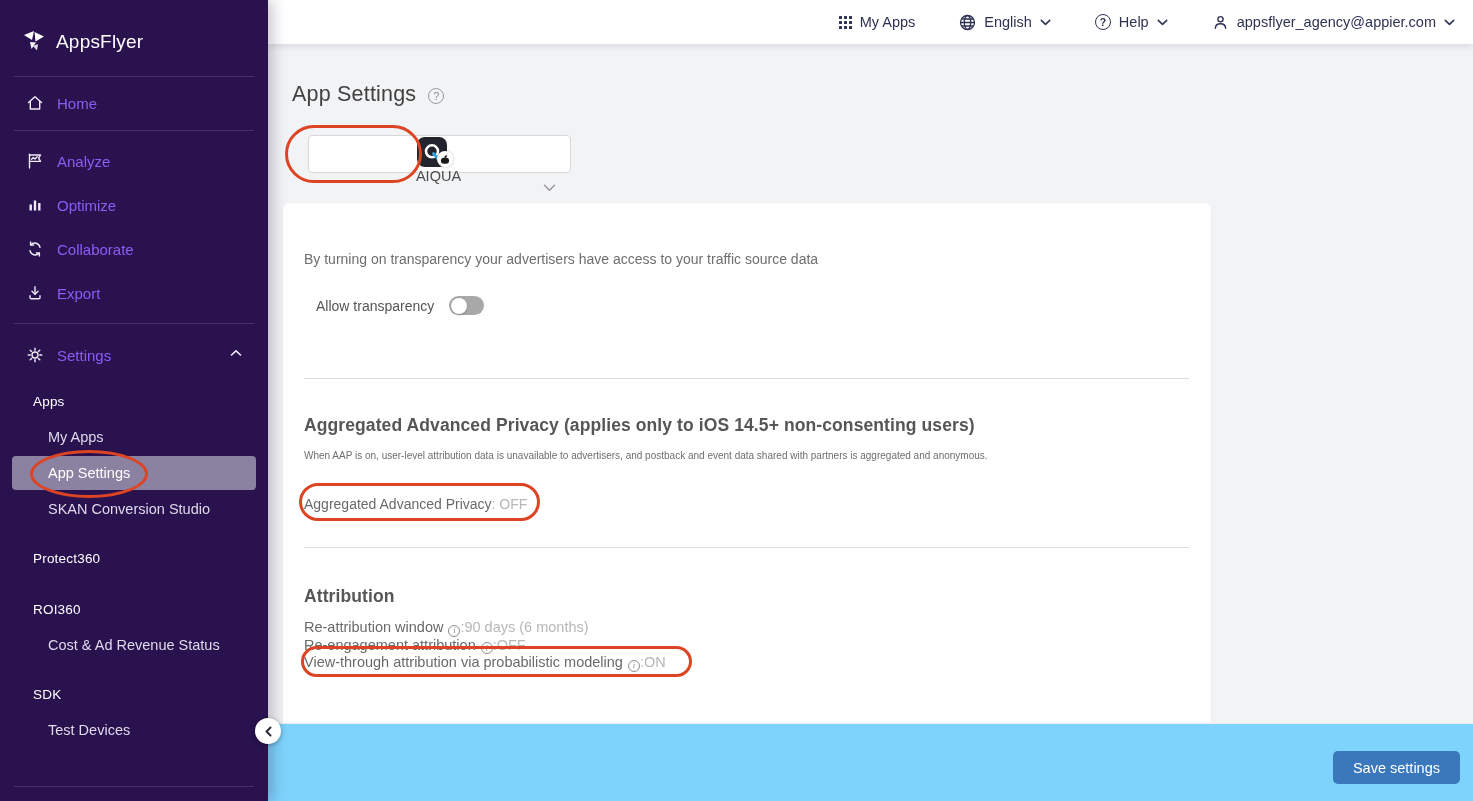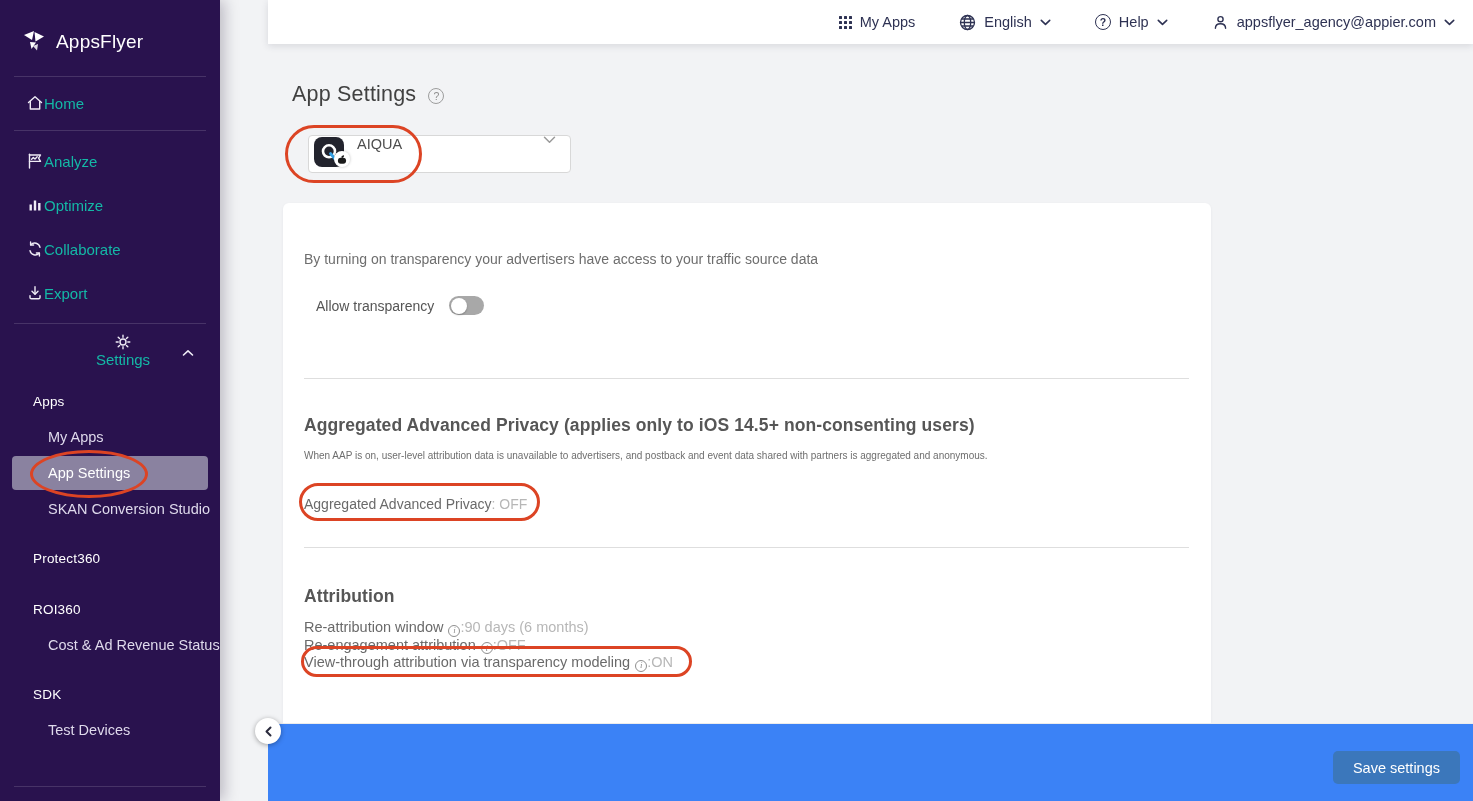--- a/index.html
+++ b/index.html
@@ -7,37 +7,37 @@
   body {
     font-family: "Liberation Sans", sans-serif;
     background: #f2f3f5;
     overflow: hidden;
     -webkit-font-smoothing: antialiased;
   }
   #app { position: relative; width: 1473px; height: 801px; }
 
   
   .sidebar {
-    position: absolute; left: 0; top: 0; width: 220px; height: 801px;
+    position: absolute; left: 0; top: 0; width: 268px; height: 801px;
     background: #29124e; color: #efecf6; z-index: 20;
     box-shadow: 4px 0 14px rgba(20,8,40,.25);
   }
   .logo-row { display: flex; align-items: center; gap: 9px; padding: 22px 0 0 21px; height: 62px; }
   .brand-text { color: #fff; font-size: 19px; letter-spacing: .2px; font-weight: 500; }
   .side-divider { border: none; border-top: 1px solid rgba(255,255,255,.14); margin: 0 14px; }
   .d1 { margin-top: 14px; }
   .nav-item {
-    display: flex; align-items: center; 
+    display: flex; align-items: center; gap: 13px;
     height: 44px; padding-left: 26px; cursor: pointer;
-    font-size: 15px; color: #14b8a6;
+    font-size: 15px; color: #8b5cf6;
   }
   .nav-item .nicon { width: 18px; height: 18px; display: inline-flex; align-items: center; justify-content: center; flex: none; }
   .nav-home { margin-top: 4px; margin-bottom: 5px; }
   .nav-block { padding: 8px 0; }
-  .settings-row { position: relative; margin-top: 9px; flex-direction: column; }
+  .settings-row { position: relative; margin-top: 9px; }
   .settings-chevron { position: absolute; right: 26px; top: 16px; }
   .sub-group { margin-top: 6px; }
   .group-header {
     font-size: 13.5px; font-weight: normal; color: #ffffff;
     padding: 11px 0 11px 26px; letter-spacing: .2px; margin-left: 7px;
   }
   .sub-item {
     font-size: 14.5px; color: #dfdaec; padding: 9px 0 9px 48px; cursor: pointer;
     border-radius: 4px; position: relative;
   }
@@ -79,21 +79,21 @@
   .page-title-row { position: absolute; left: 292px; top: 82px; display: flex; align-items: center; gap: 12px; }
   .page-title { font-size: 21.5px; color: #414141; font-weight: 500; letter-spacing: .2px; }
   .help-badge {
     width: 16px; height: 16px; border: 1.4px solid #9d9d9d; border-radius: 50%;
     display: inline-flex; align-items: center; justify-content: center;
     font-size: 10.5px; color: #8e8e8e; margin-top: 3px;
   }
   .app-selector {
     position: absolute; left: 308px; top: 135px; width: 263px; height: 38px;
     background: #fff; border: 1px solid #d8d8d8; border-radius: 4px;
-    display: flex; padding: 0 14px 0 5px; cursor: pointer;
+    display: flex; align-items: center; padding: 0 14px 0 5px; cursor: pointer; flex-direction: column;
   }
   .app-icon-wrap { position: relative; width: 36px; height: 32px; flex: none; }
   .app-icon {
     position: absolute; left: 0; top: 1px; width: 30px; height: 30px;
     background: #23242e; border-radius: 8px; display: flex; align-items: center; justify-content: center;
   }
   .apple-badge {
     position: absolute; left: 20px; top: 15px; width: 16px; height: 16px;
     background: #fff; border-radius: 50%; box-shadow: 0 0 3px rgba(0,0,0,.25);
     display: flex; align-items: center; justify-content: center;
@@ -131,21 +131,21 @@
   .info-icon {
     display: inline-flex; align-items: center; justify-content: center;
     width: 12px; height: 12px; border: 1px solid #8f8f8f; border-radius: 50%;
     font-size: 9px; color: #8f8f8f; font-family: "Liberation Serif", serif; font-style: italic;
     margin: 0 0 0 5px; vertical-align: -1px;
   }
 
   
   .footer {
     position: absolute; left: 268px; right: 0; top: 723px; bottom: 0;
-    background: #3b82f6; border-top: 1px solid #ececec; z-index: 15;
+    background: #7dd3fc; border-top: 1px solid #ececec; z-index: 15;
   }
   .save-btn {
     position: absolute; right: 13px; top: 27px; height: 33px; padding: 0 20px;
     background: #3b77bb; color: #fff; font-size: 14.5px; font-family: inherit;
     border: none; border-radius: 5px; cursor: pointer;
   }
 
   
   .oval { position: absolute; border: 3.5px solid #dc4424; pointer-events: none; z-index: 50; }
   .oval-aiqua { left: 285px; top: 125px; width: 137px; height: 58px; border-radius: 45px; }
@@ -374,21 +374,21 @@
     <h2 class="section-heading aap-heading">Aggregated Advanced Privacy (applies only to iOS 14.5+ non-consenting users)</h2>
     <p class="aap-desc">When AAP is on, user-level attribution data is unavailable to advertisers, and postback and event data shared with partners is aggregated and anonymous.</p>
     <p class="aap-status"><span>Aggregated Advanced Privacy</span><span class="muted">: OFF</span></p>
 
     <div class="card-divider div2"></div>
 
     <h2 class="section-heading attr-heading">Attribution</h2>
     <div class="attr-rows">
       <div class="attr-row"><span>Re-attribution window</span><span class="info-icon">i</span><span class="muted">:90 days (6 months)</span></div>
       <div class="attr-row"><span>Re-engagement attribution</span><span class="info-icon">i</span><span class="muted">:OFF</span></div>
-      <div class="attr-row"><span>View-through attribution via transparency modeling</span><span class="info-icon">i</span><span class="muted">:ON</span></div>
+      <div class="attr-row"><span>View-through attribution via probabilistic modeling</span><span class="info-icon">i</span><span class="muted">:ON</span></div>
     </div>
   </section>
 
   <footer class="footer">
     <button class="save-btn">Save settings</button>
   </footer>
 
   <div class="oval oval-aiqua"></div>
   <div class="oval oval-appsettings"></div>
   <div class="oval oval-aap"></div>

